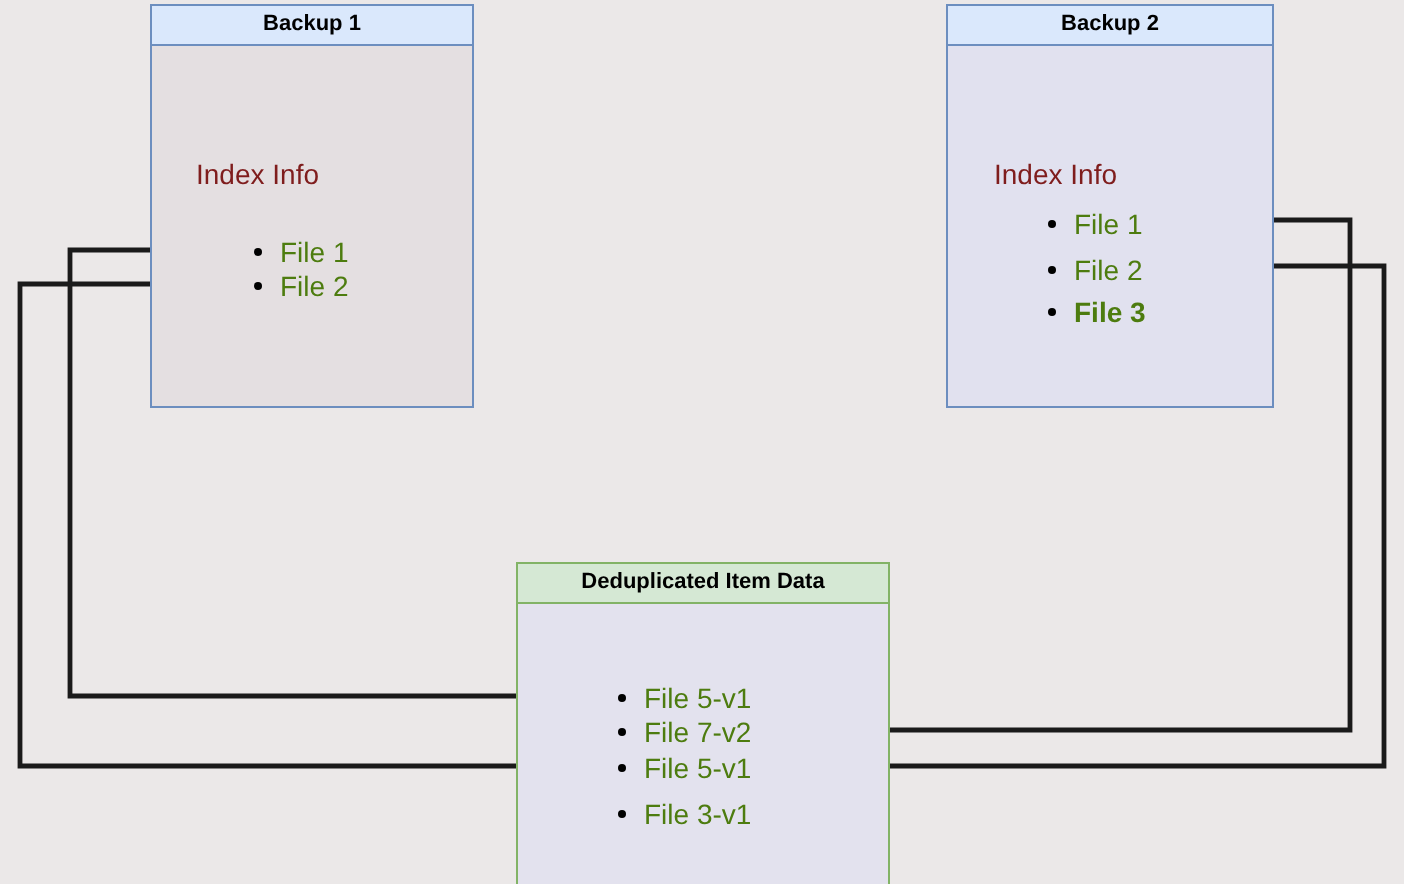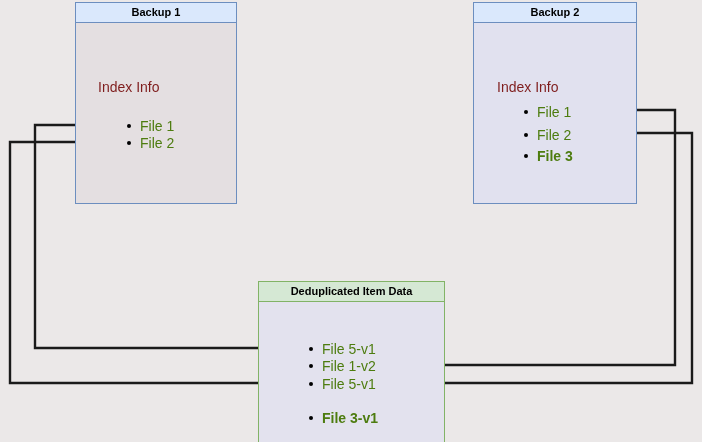--- a/index.html
+++ b/index.html
@@ -149,20 +149,20 @@
         <li style="position: absolute; left: 0px; top: 104px; line-height: 16px;">File 2</li>
         <li style="position: absolute; left: 0px; top: 125px; line-height: 16px; font-weight: bold;">File 3</li>
       </ul>
     </div>
   </div>
 
   <div id="dedup" class="box box-green" style="left:258px; top:281px; width:187px; height:184px;">
     <div class="box-header">Deduplicated Item Data</div>
     <ul class="file-list" style="left: 47px; top: 0px; z-index: 1;">
       <li style="position: absolute; left: 0px; top: 59px; line-height: 16px;">File 5-v1</li>
-      <li style="position: absolute; left: 0px; top: 76px; line-height: 16px;">File 1-v2</li>
+      <li style="position: absolute; left: 0px; top: 76px; line-height: 16px;">File 7-v2</li>
       <li style="position: absolute; left: 0px; top: 94px; line-height: 16px;">File 5-v1</li>
-      <li style="position: absolute; left: 0px; top: 128px; line-height: 16px; font-weight: bold;">File 3-v1</li>
+      <li style="position: absolute; left: 0px; top: 117px; line-height: 16px;">File 3-v1</li>
     </ul>
     <div class="box-body" style="position: absolute; left: 0px; top: 20px; height: calc(100% - 20px); z-index: 0;"></div>
   </div>
 
 </div>
 
 </body></html>

